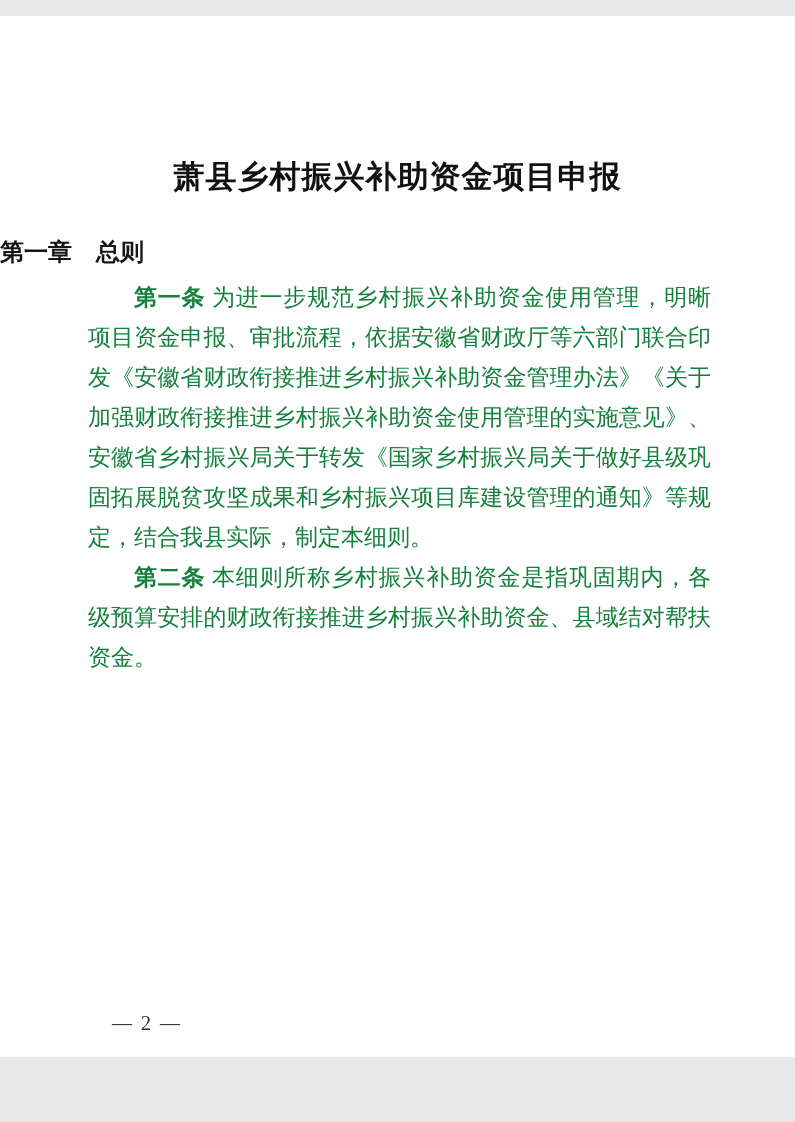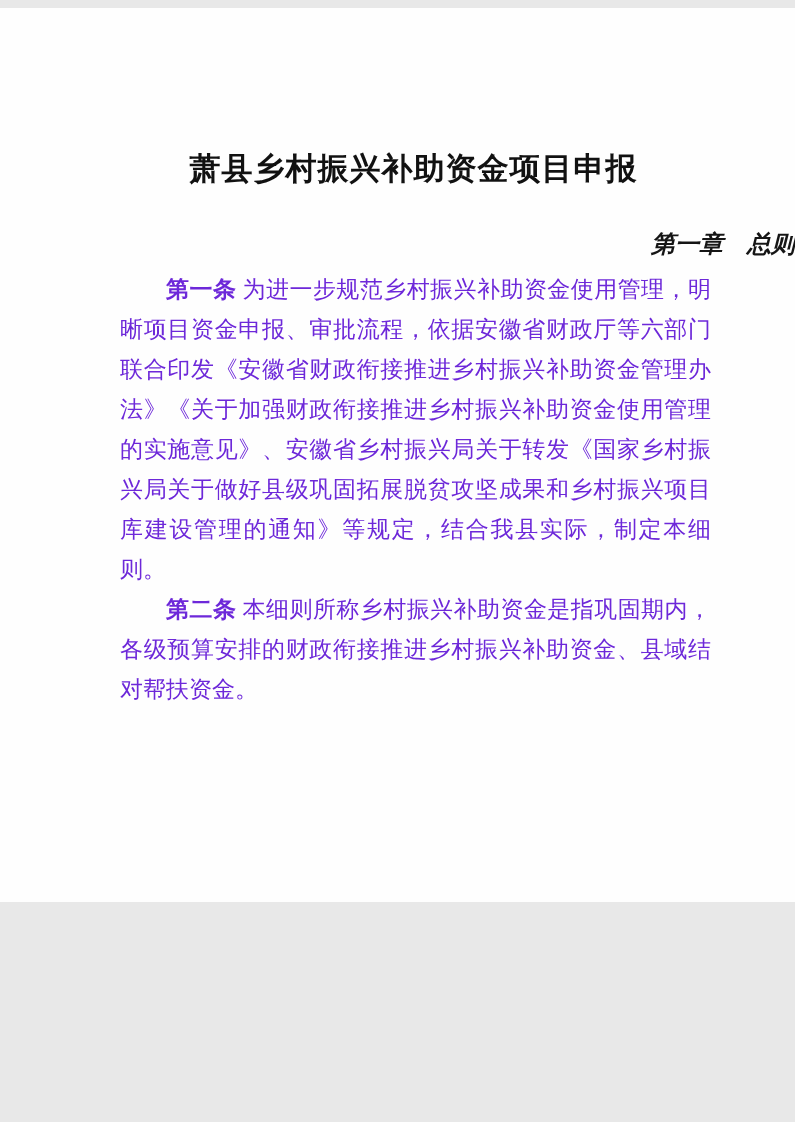--- a/index.html
+++ b/index.html
@@ -3,55 +3,53 @@
 <meta charset="utf-8">
 <style>
   html, body {
     margin: 0;
     padding: 0;
     background: #e8e8e8;
   }
   .page {
     position: relative;
     width: 795px;
-    height: 894px;
-    margin: 8px auto;
+    height: 1041px;
+    margin: 16px auto;
     background: #fefefe;
     color: #1b1b1b;
     overflow: hidden;
     box-sizing: border-box;
-    padding-left: 32px;
   }
   .doc-title {
     margin-top: 138px;
     text-align: center;
     font-family: "Liberation Sans", sans-serif;
     font-weight: bold;
     font-size: 31px;
     line-height: 46px;
     letter-spacing: 1px;
     color: #111;
   }
   .chapter-heading {
     margin-top: 36px;
-    text-align: right;
+    text-align: left;
     font-family: "Liberation Sans", sans-serif;
     font-weight: bold;
     font-size: 24px;
     color: #151515;
-    font-style: italic;
   }
   .doc-body {
     margin-top: 10px;
     padding: 0 84px 0 88px;
     font-family: "Liberation Serif", serif;
     font-size: 23px;
     line-height: 40px;
     text-align: justify;
-    color: #6d28d9;
+    color: #15803d;
   }
   .doc-body p {
     margin: 0;
     text-indent: 2em;
     word-break: break-all;
   }
   .article-number {
     font-weight: bold;
   }
   .page-footer {

